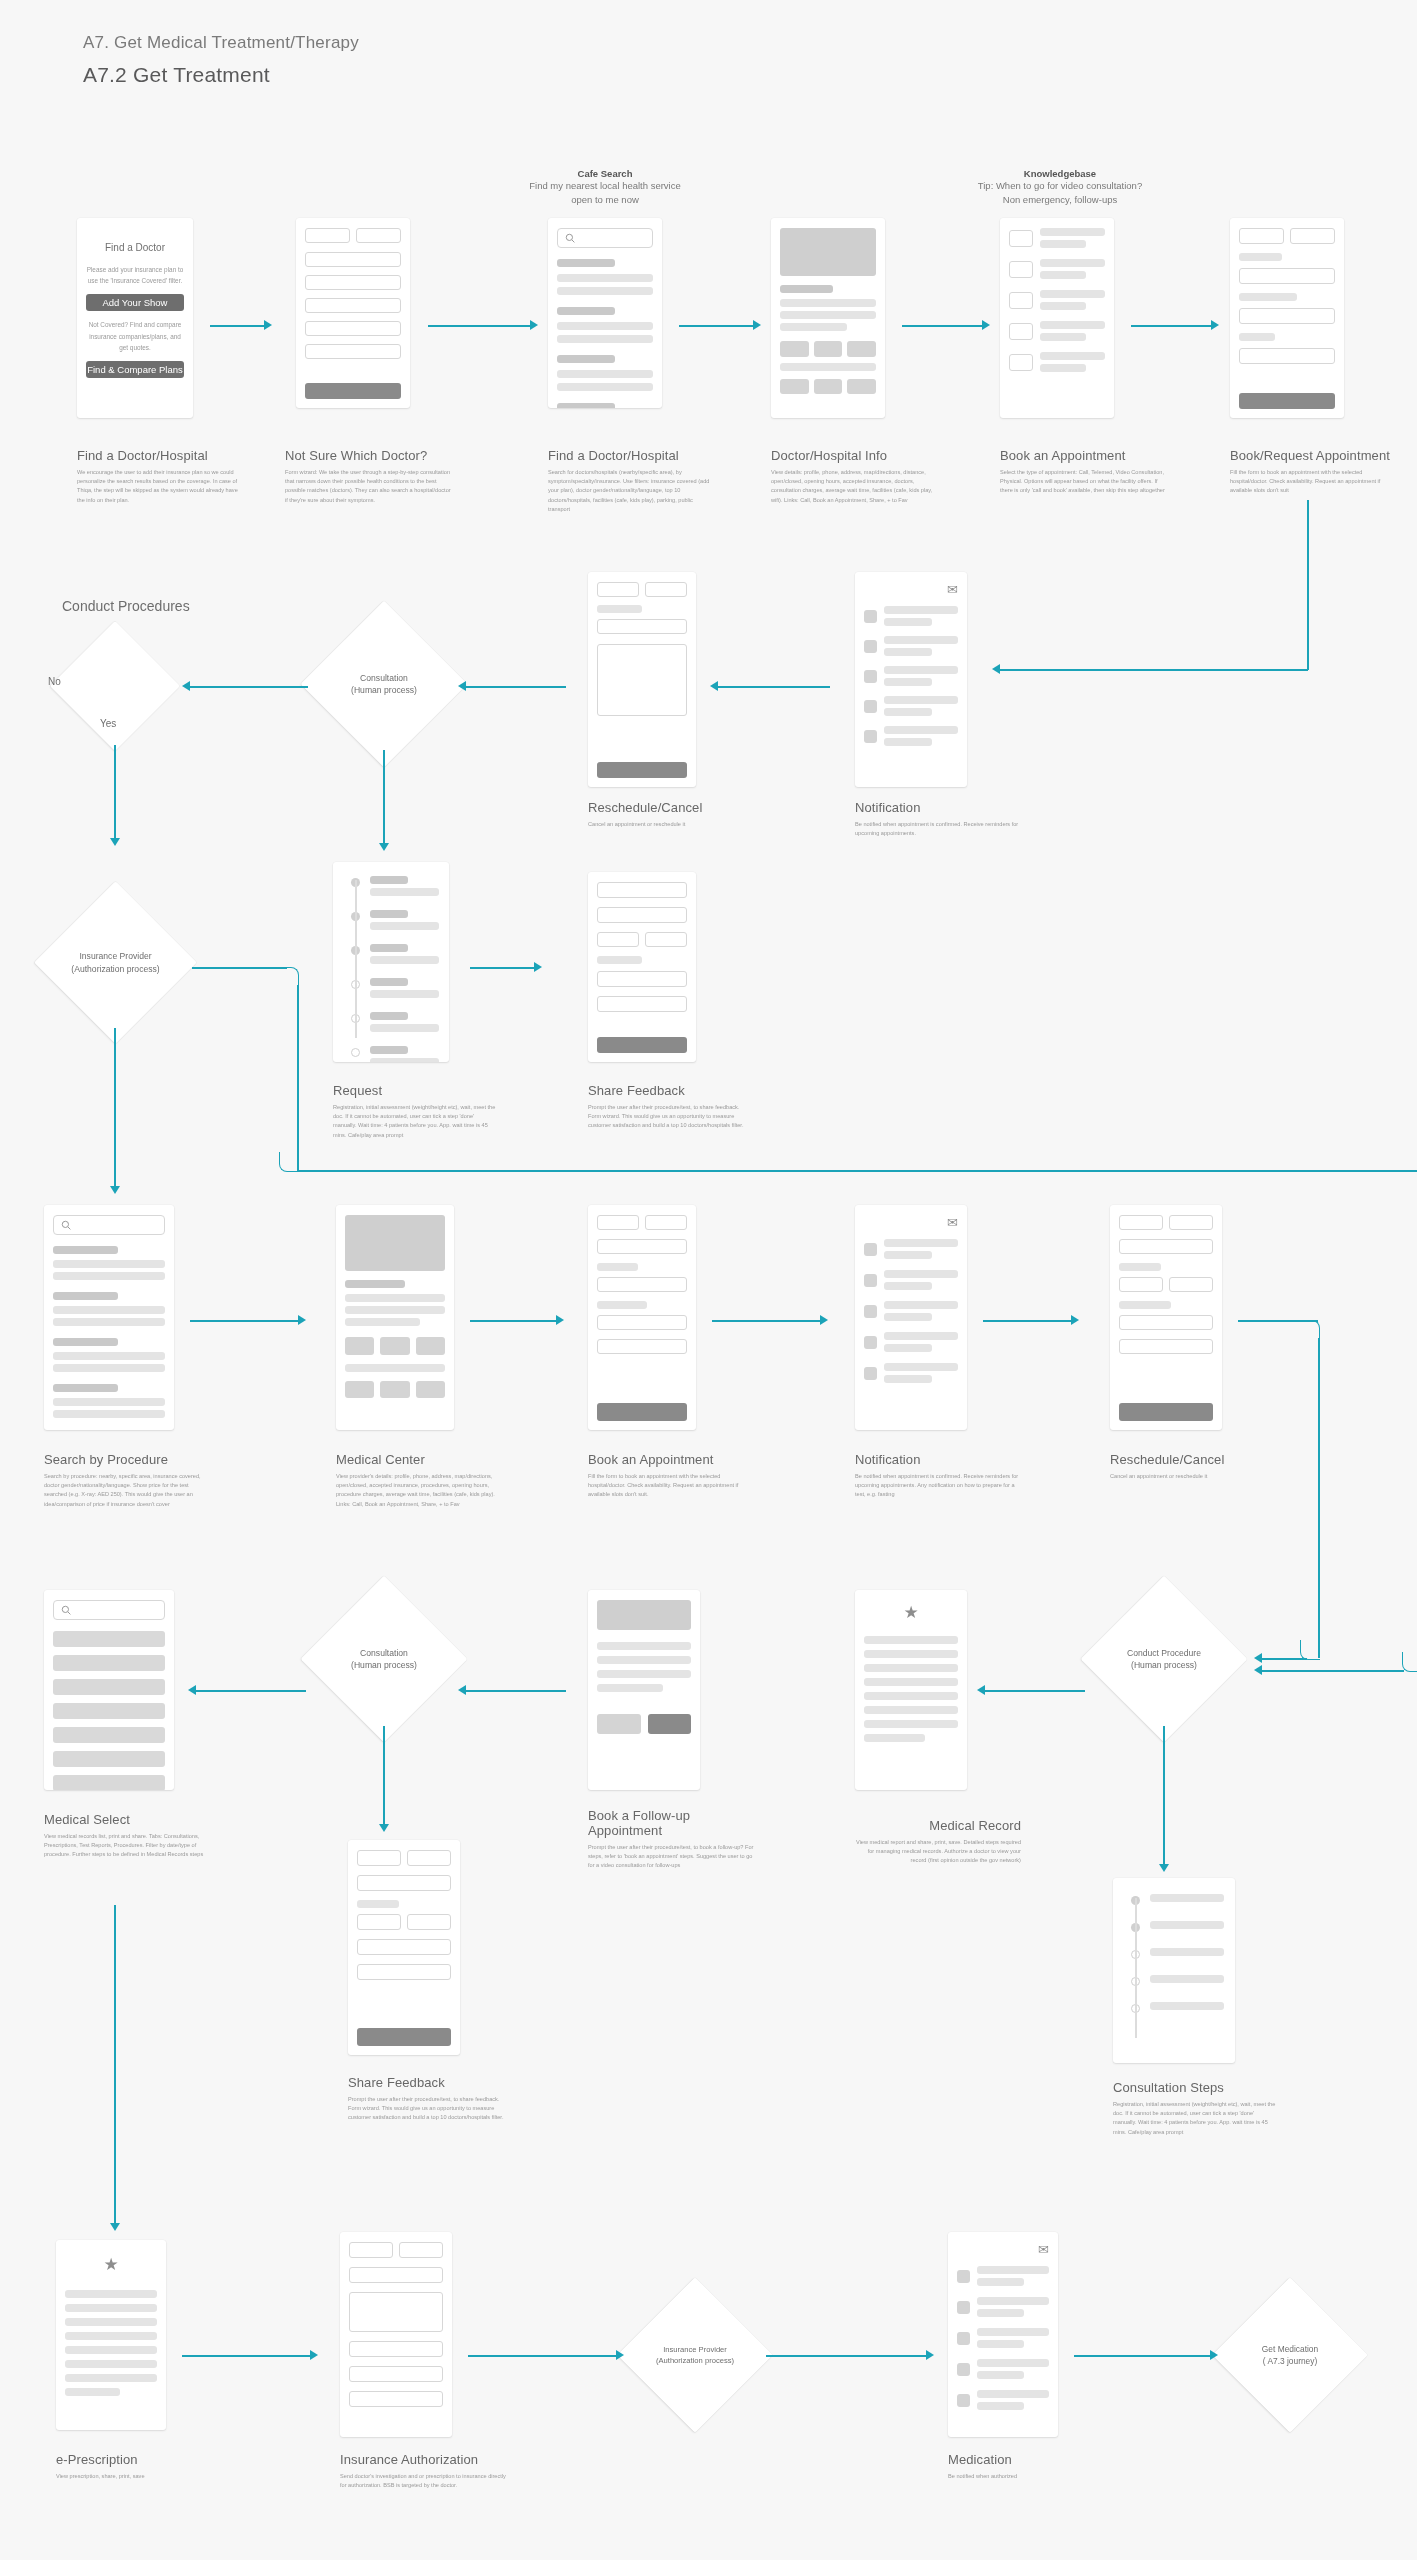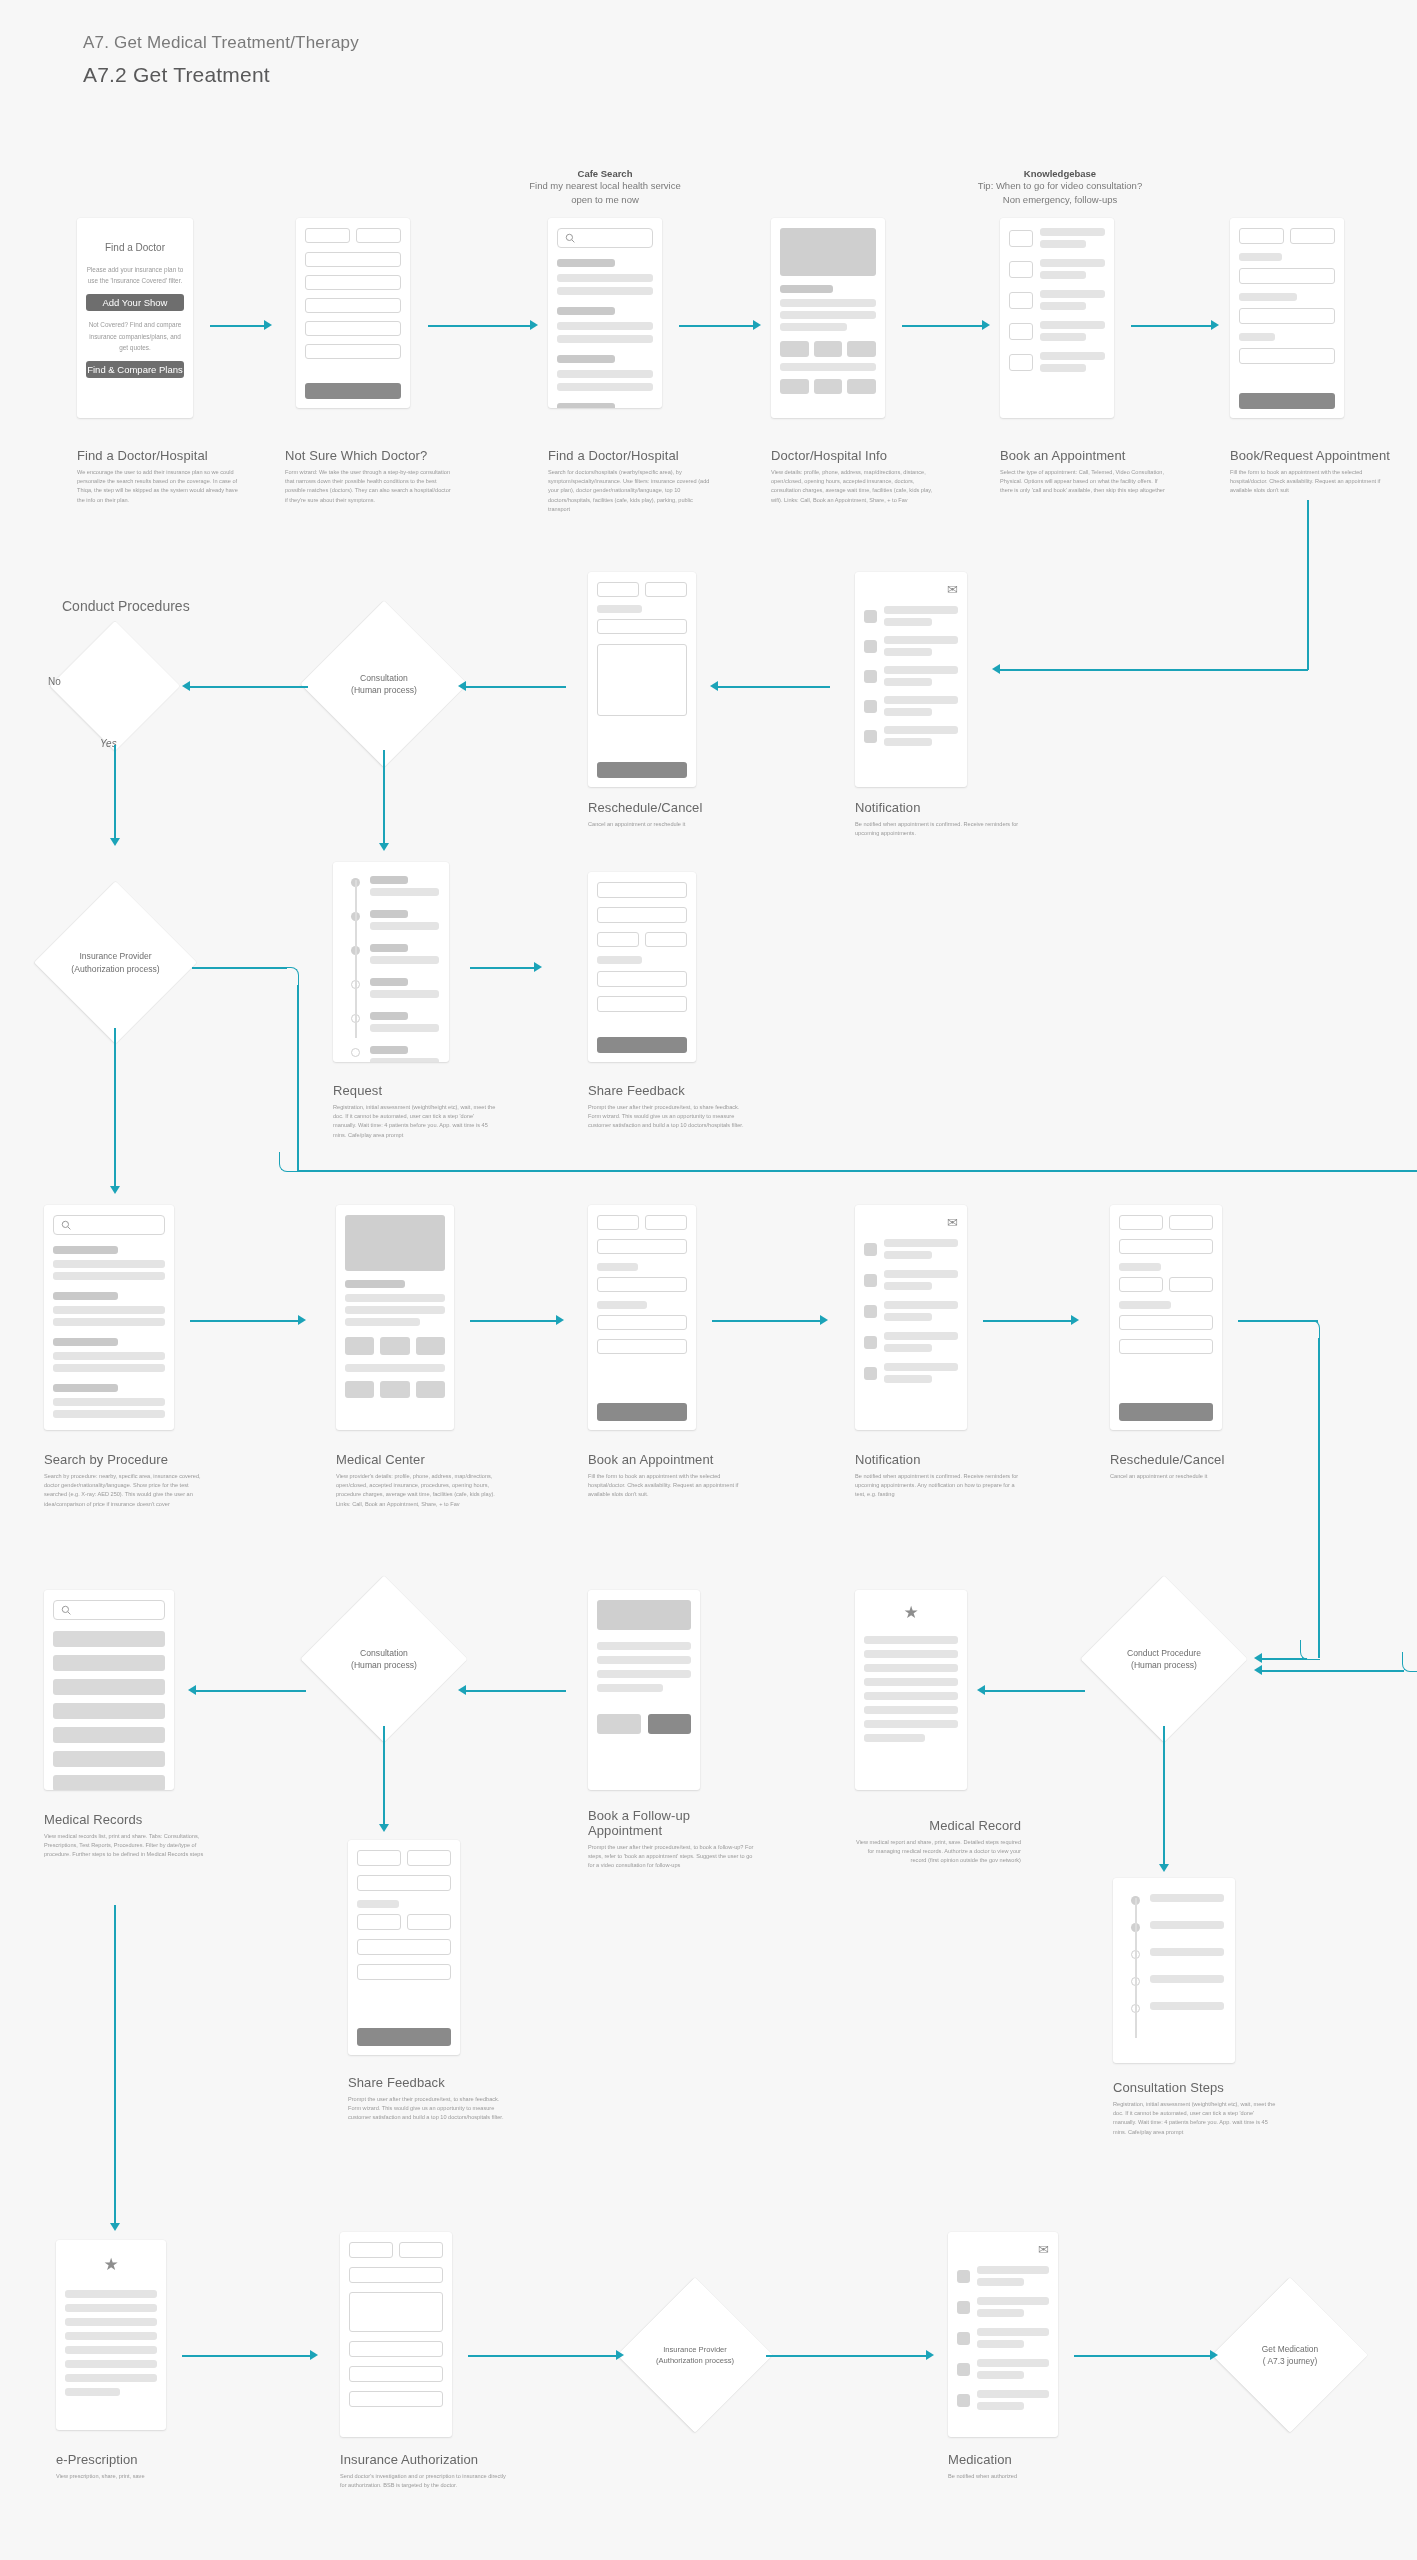--- a/index.html
+++ b/index.html
@@ -266,21 +266,21 @@
   <div class="ln lnh" style="left:1000px; top:669px; width:308px;"></div>
   <div class="arw l" style="left:992px; top:664px;"></div>
 
   <div class="grp-label" style="left:62px; top:598px;">Conduct Procedures</div>
 
   <div class="dia" style="left:69px; top:640px; width:92px; height:92px;">
     <div class="shape"></div>
       <div class="txt"></div>
   </div>
   <div class="yn" style="left:48px; top:676px;">No</div>
-  <div class="yn" style="left:100px; top:738px;font-style:italic;">Yes</div>
+  <div class="yn" style="left:100px; top:718px;">Yes</div>
 
   <div class="dia" style="left:325px; top:625px; width:118px; height:118px;">
     <div class="shape"></div>
     <div class="txt">
       <span>Consultation</span>
       <span>(Human process)</span>
     </div>
   </div>
 
   <div class="card" style="left:588px; top:572px; width:108px; height:215px;">
@@ -673,21 +673,21 @@
 
   <div class="dia" style="left:1105px; top:1600px; width:118px; height:118px;">
     <div class="shape"></div>
     <div class="txt">
       <span>Conduct Procedure</span>
       <span>(Human process)</span>
     </div>
   </div>
 
   <div class="cap" style="left:44px; top:1812px;">
-    <div class="t">Medical Records</div>
+    <div class="t">Medical Select</div>
       <div class="b">View medical records list, print and share. Tabs: Consultations, Prescriptions, Test Reports, Procedures. Filter by date/type of procedure. Further steps to be defined in Medical Records steps</div>
     </div>
   <div class="cap" style="left:588px; top:1808px;">
     <div class="t">Book a Follow-up Appointment</div>
       <div class="b">Prompt the user after their procedure/test, to book a follow-up? For steps, refer to 'book an appointment' steps. Suggest the user to go for a video consultation for follow-ups</div>
     </div>
   <div class="cap" style="left:855px; top:1818px;text-align:right;">
     <div class="t">Medical Record</div>
       <div class="b">View medical report and share, print, save. Detailed steps required for managing medical records. Authorize a doctor to view your record (first opinion outside the gov network)</div>
     </div>

